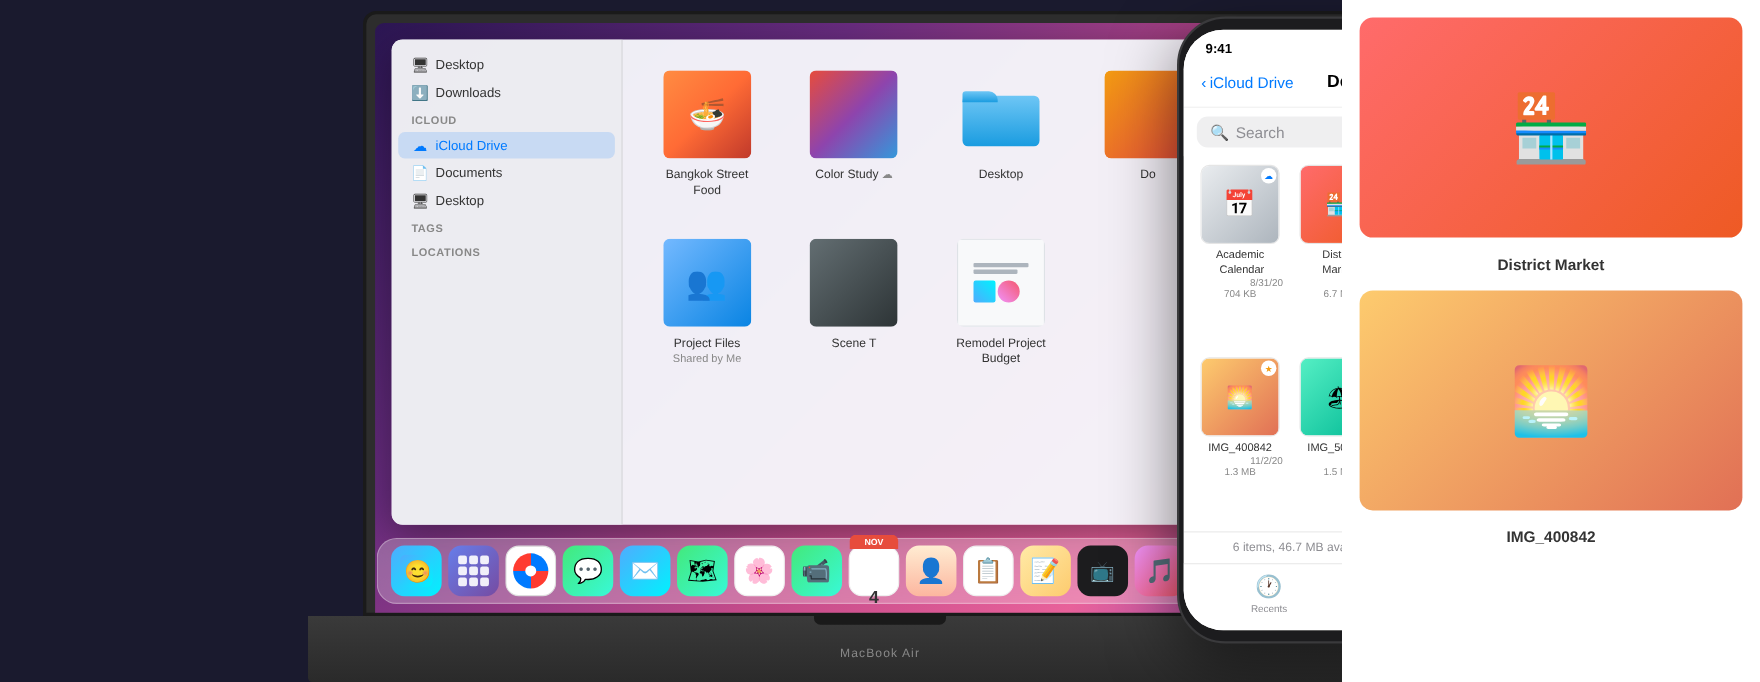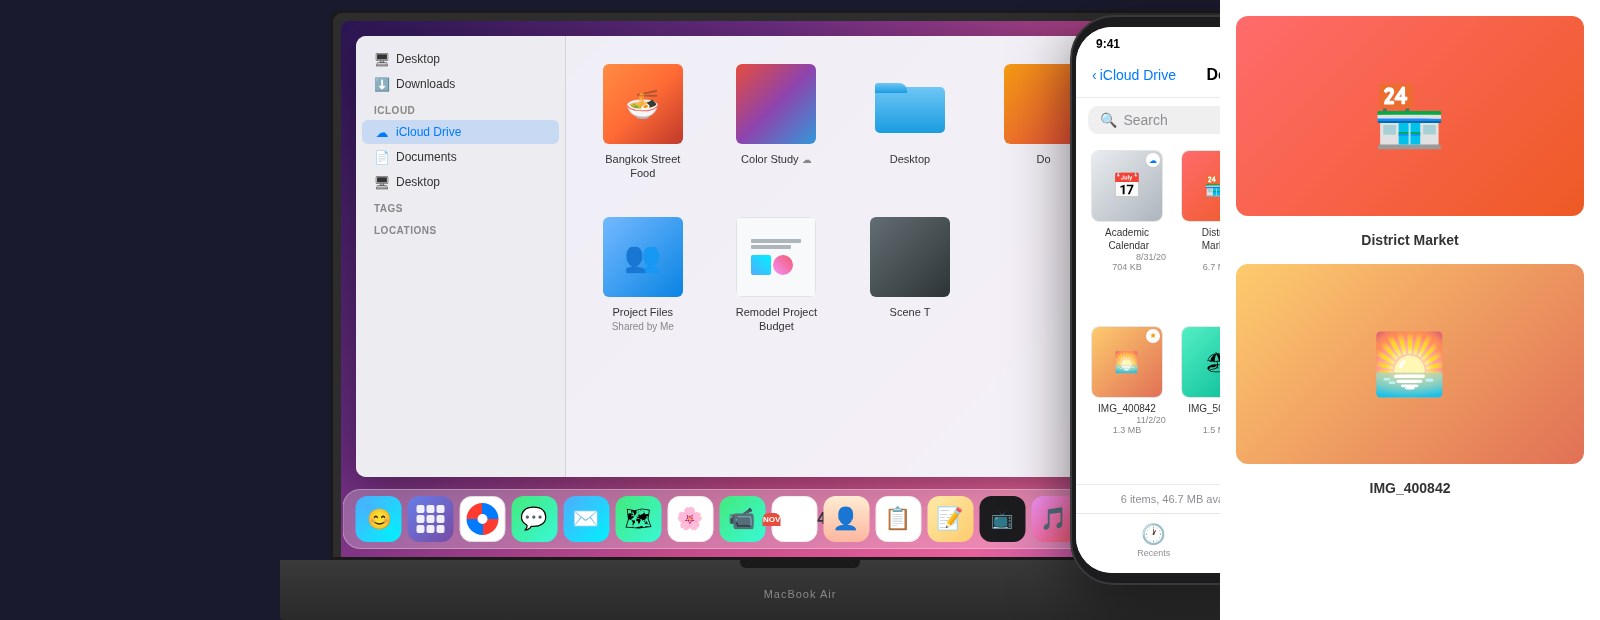--- a/index.html
+++ b/index.html
@@ -567,45 +567,45 @@
               </div>
               <div class="file-name">Perfect Attendance</div>
             </div>
 
             <div class="file-item">
               <div class="file-thumb">
                 <div class="thumb-project-files">👥</div>
               </div>
               <div class="file-name">Project Files</div>
               <div class="file-subtitle">Shared by Me</div>
+            </div>
+
+            <div class="file-item">
+              <div class="file-thumb">
+                <div class="thumb-scene"></div>
+              </div>
+              <div class="file-name">Scene T</div>
             </div>
 
             <div class="file-item">
               <div class="file-thumb">
                 <div class="thumb-remodel">
                   <div style="display:flex;flex-direction:column;gap:2px;align-items:flex-start;padding:4px;">
                     <div style="width:50px;height:4px;background:#adb5bd;border-radius:1px;"></div>
                     <div style="width:40px;height:4px;background:#adb5bd;border-radius:1px;"></div>
                     <div style="display:flex;gap:2px;margin-top:4px;">
                       <div style="width:20px;height:20px;background:linear-gradient(45deg,#4facfe,#00f2fe);border-radius:2px;"></div>
                       <div style="width:20px;height:20px;background:linear-gradient(45deg,#f093fb,#f5576c);border-radius:50%;"></div>
                     </div>
                   </div>
                 </div>
               </div>
               <div class="file-name">Remodel Project Budget</div>
             </div>
 
-            <div class="file-item">
-              <div class="file-thumb">
-                <div class="thumb-scene"></div>
-              </div>
-              <div class="file-name">Scene T</div>
-            </div>
-
           </div>
         </div>
       </div>
 
       <div class="dock">
         <div class="dock-icon dock-finder" title="Finder">
           <svg width="30" height="30" viewBox="0 0 30 30">
               <rect width="30" height="30" rx="6" fill="url(#fg)"></rect>
               <defs>
                 <linearGradient id="fg" x1="0" y1="0" x2="1" y2="1">
@@ -642,21 +642,21 @@
         </div>
         <div class="dock-icon" title="Maps" style="background:linear-gradient(135deg,#43e97b,#38f9d7);">
           <span style="font-size:22px;">🗺</span>
         </div>
         <div class="dock-icon" title="Photos" style="background:white;border:1px solid #eee;">
           <span style="font-size:22px;">🌸</span>
         </div>
         <div class="dock-icon" title="FaceTime" style="background:linear-gradient(135deg,#43e97b,#38f9d7);">
           <span style="font-size:22px;">📹</span>
         </div>
-        <div class="dock-icon dock-calendar" title="Calendar" style="background:white;border:1px solid #eee;flex-direction:row;gap:37px;">
+        <div class="dock-icon dock-calendar" title="Calendar" style="background:white;border:1px solid #eee;flex-direction:column;gap:37px;">
           <div style="background:#e74c3c;color:white;font-size:8px;font-weight:bold;width:100%;text-align:center;border-radius:6px 6px 0 0;padding:2px 0;">NOV</div>
           <div style="font-size:16px;font-weight:bold;color:#333;line-height:1;">4</div>
         </div>
         <div class="dock-icon" title="Contacts" style="background:linear-gradient(180deg,#ffecd2,#fcb69f);">
           <span style="font-size:22px;">👤</span>
         </div>
         <div class="dock-icon" title="Reminders" style="background:white;border:1px solid #eee;">
           <span style="font-size:22px;">📋</span>
         </div>
         <div class="dock-icon dock-notes" title="Notes" style="background:linear-gradient(135deg,#ffeaa7,#fdcb6e);">

